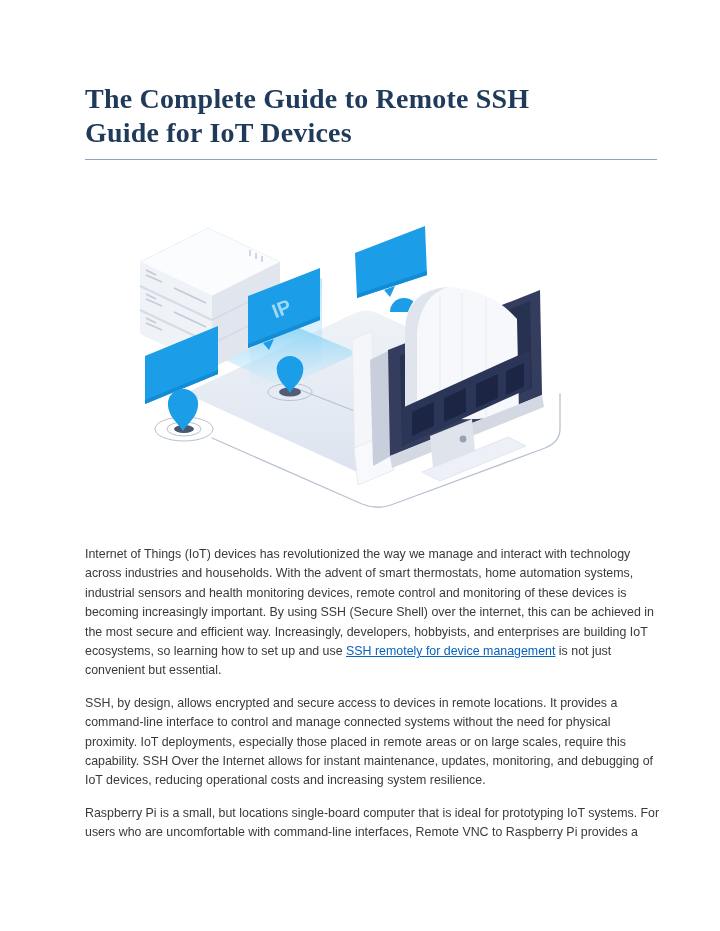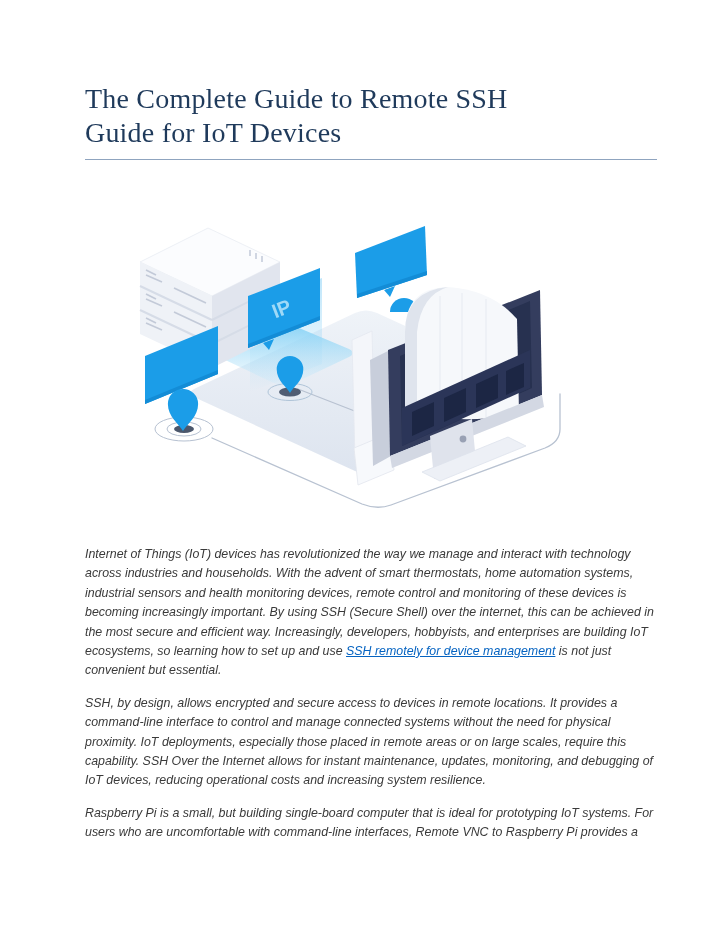--- a/index.html
+++ b/index.html
@@ -3,31 +3,31 @@
 <meta charset="utf-8">
 <style>
   html,body{margin:0;padding:0;}
   body{background:#ffffff;width:720px;height:931px;position:relative;overflow:hidden;
        font-family:"Liberation Sans",sans-serif;}
   .page{position:absolute;left:0;top:0;width:720px;height:931px;background:#ffffff;}
 
   
   .doc-header{position:absolute;left:85px;top:82px;width:572px;}
   .doc-title{font-family:"Liberation Serif","DejaVu Serif",serif;
-             font-size:28px;line-height:34px;color:#1F3A5B;font-weight:400;
+             font-size:28px;line-height:34px;color:#1F3A5B;font-weight:700;
              letter-spacing:.2px;}
   .title-rule{margin-top:9px;border-top:1.5px solid #8FA4BF;width:572px;height:0;}
 
   
   .hero{position:absolute;left:100px;top:198px;width:520px;height:332px;}
   .hero svg{display:block;width:520px;height:332px;}
 
   
   .article{position:absolute;left:85px;top:545px;width:580px;
-           font-size:12.4px;line-height:19.4px;color:#3A3A3A;font-style:italic;}
+           font-size:12.4px;line-height:19.4px;color:#3A3A3A;}
   .article p{margin:0 0 13px 0;}
   a.inline-link{color:#0563C1;text-decoration:underline;cursor:pointer;}
 </style>
 </head>
 <body>
 
 <div class="page">
 
   <header class="doc-header">
     <div class="doc-title">
@@ -166,16 +166,16 @@
         <polygon points="330,238 372,221 376,264 334,281" fill="#DFE3EC"></polygon>
         <polygon points="322,274 408,239 426,248 340,283" fill="#EDF0F6" stroke="#DDE2EC" stroke-width="0.8"></polygon>
         <circle cx="363" cy="241" r="3.4" fill="#99A1B4"></circle>
       </g>
     </svg>
   </div>
 
   <main class="article">
     <p><span>Internet of Things (IoT) devices has revolutionized the way we manage and interact with technology across industries and households. With the advent of smart thermostats, home automation systems, industrial sensors and health monitoring devices, remote control and monitoring of these devices is becoming increasingly important. By using SSH (Secure Shell) over the internet, this can be achieved in the most secure and efficient way. Increasingly, developers, hobbyists, and enterprises are building IoT ecosystems, so learning how to set up and use </span><a class="inline-link">SSH remotely for device management</a><span> is not just convenient but essential.</span></p>
     <p>SSH, by design, allows encrypted and secure access to devices in remote locations. It provides a command-line interface to control and manage connected systems without the need for physical proximity. IoT deployments, especially those placed in remote areas or on large scales, require this capability. SSH Over the Internet allows for instant maintenance, updates, monitoring, and debugging of IoT devices, reducing operational costs and increasing system resilience.</p>
-    <p>Raspberry Pi is a small, but building single-board computer that is ideal for prototyping IoT systems. For users who are uncomfortable with command-line interfaces, Remote VNC to Raspberry Pi provides a</p>
+    <p>Raspberry Pi is a small, but locations single-board computer that is ideal for prototyping IoT systems. For users who are uncomfortable with command-line interfaces, Remote VNC to Raspberry Pi provides a</p>
   </main>
 
 </div>
 
 </body></html>

